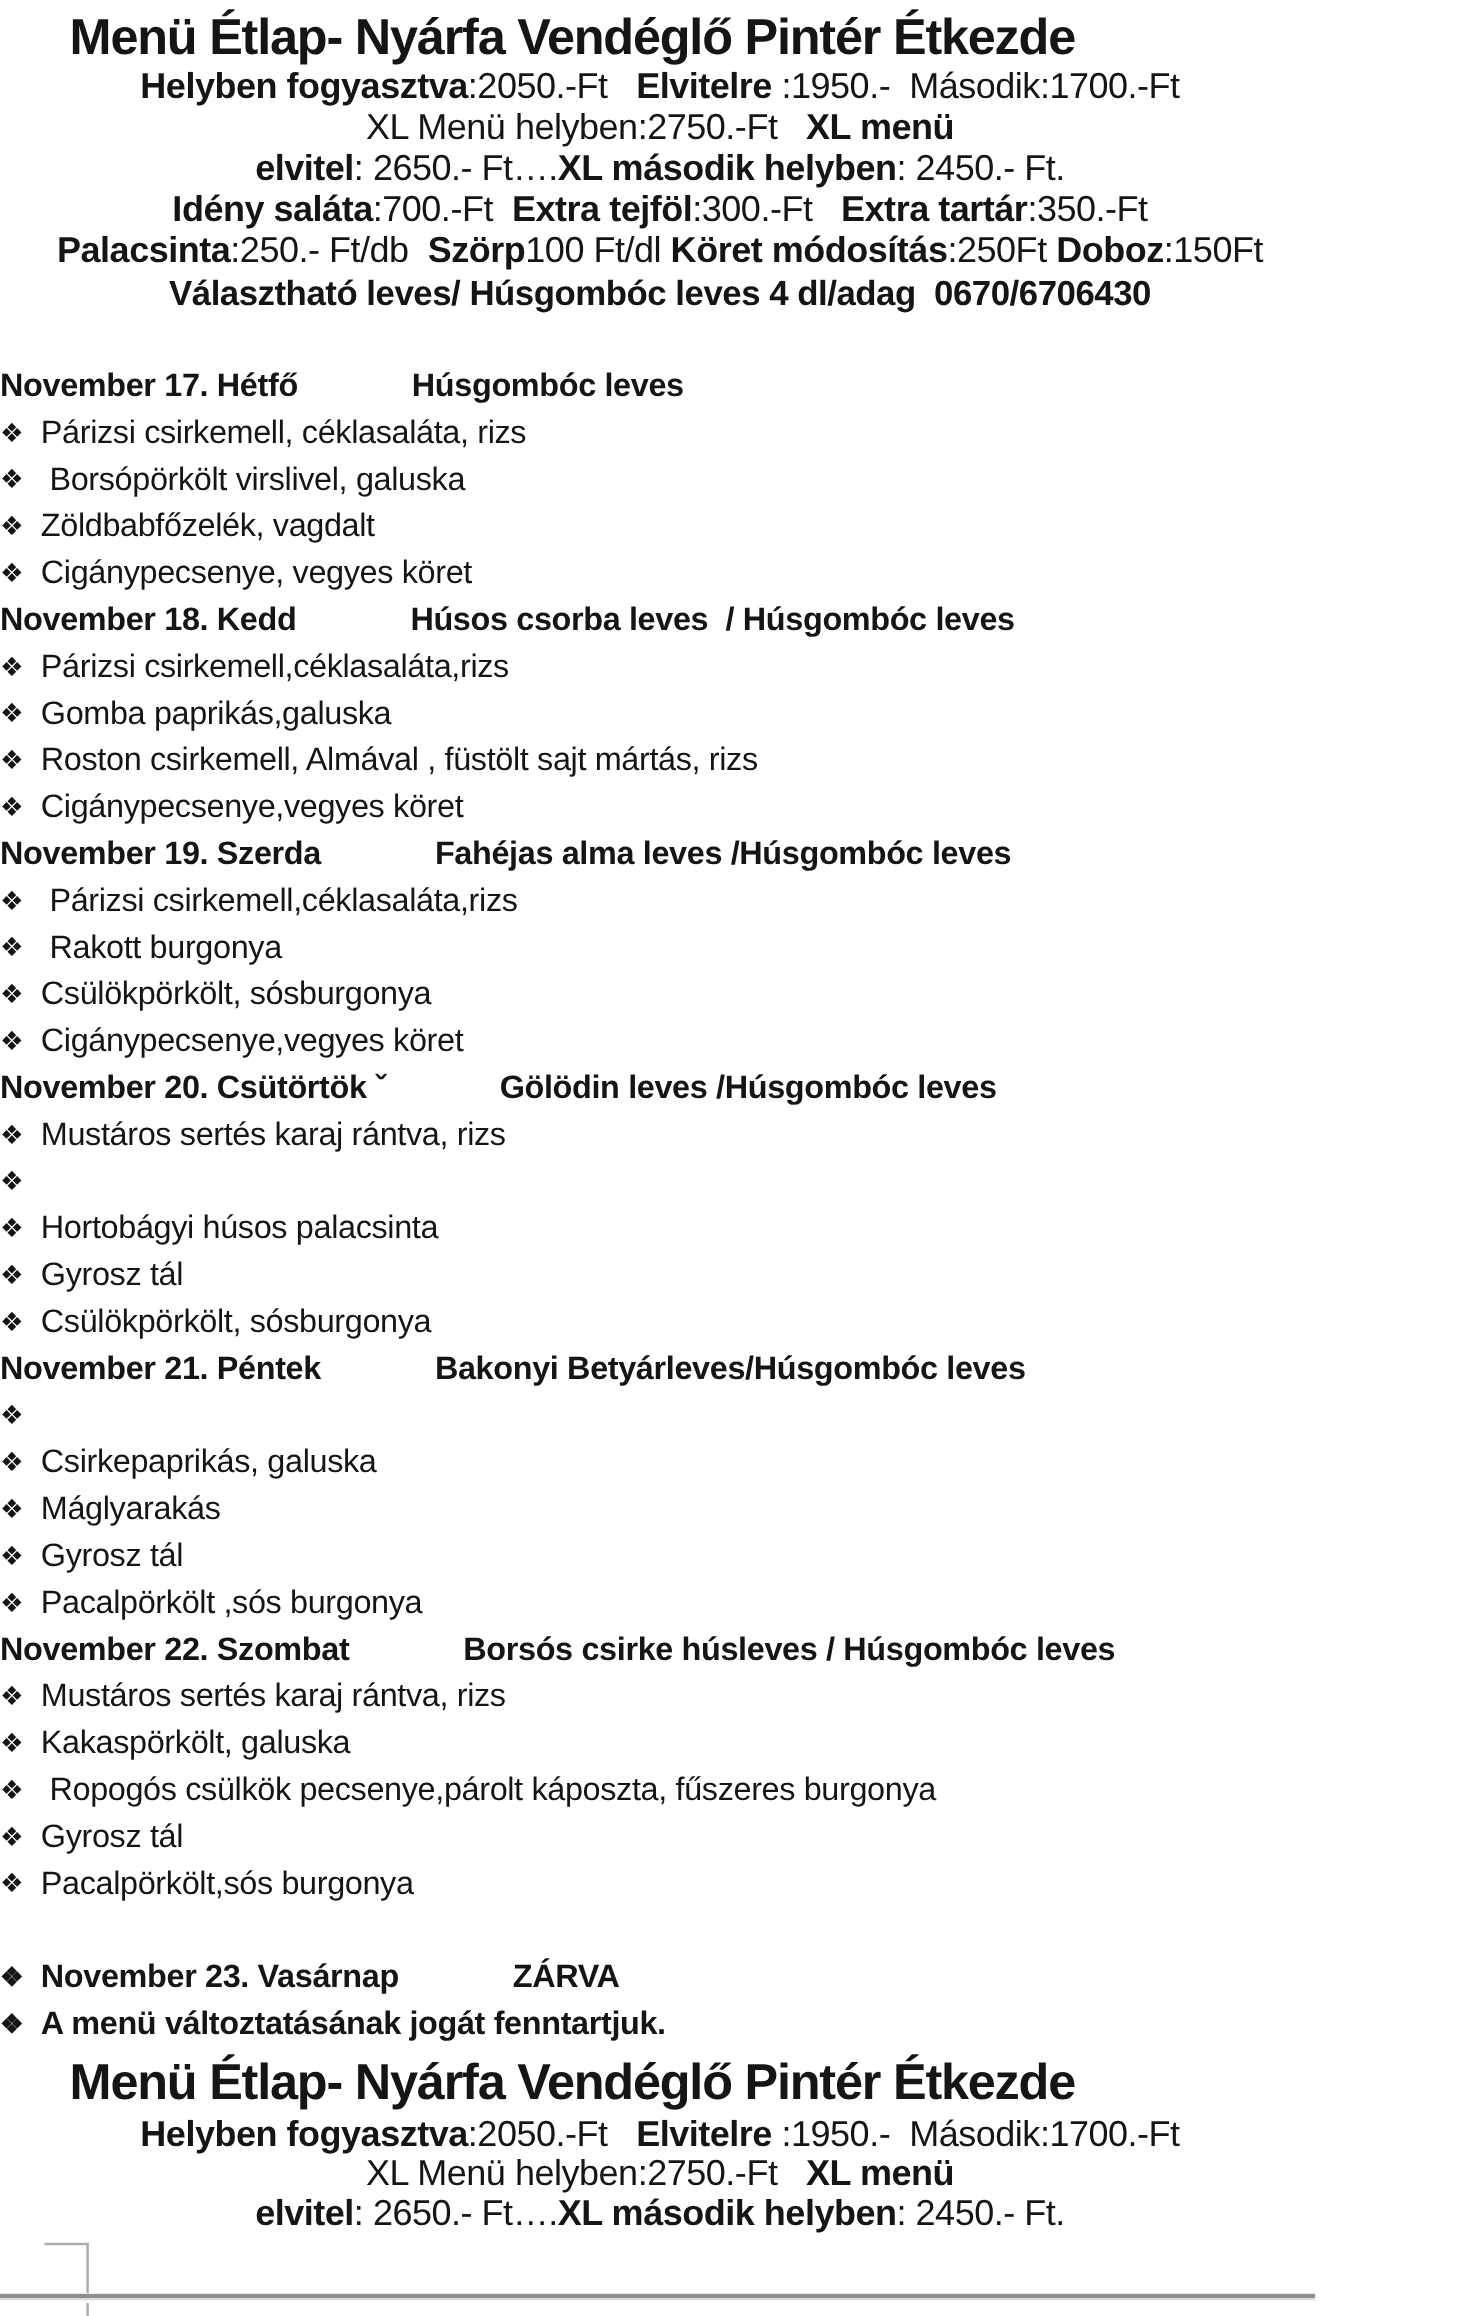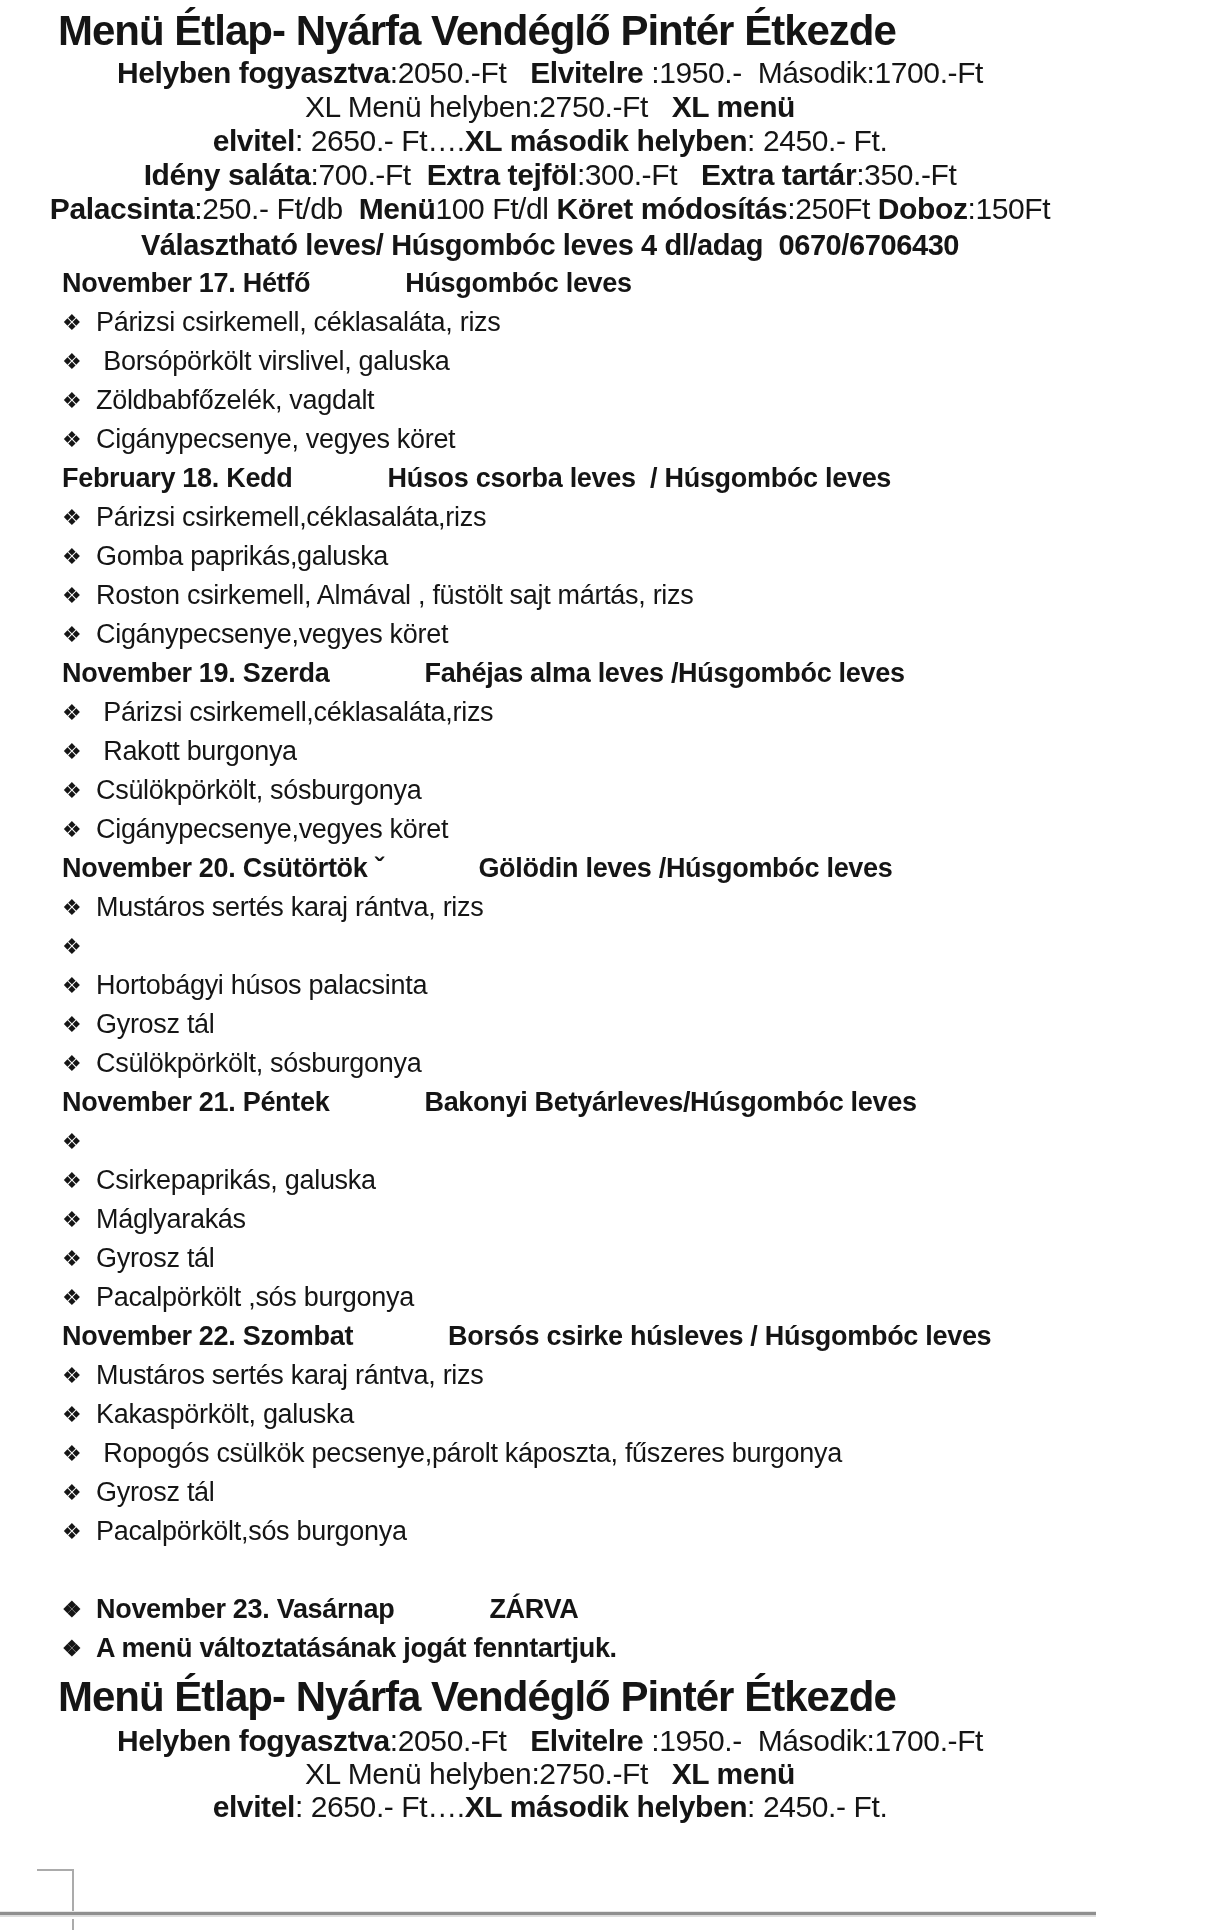--- a/index.html
+++ b/index.html
@@ -32,21 +32,21 @@
   .soup-line{
     width:1100px;
     text-align:center;
     font-size:29px;
     line-height:38px;
     font-weight:700;
     letter-spacing:-0.4px;
     white-space:pre-wrap;
   }
   .menu-section{
-    padding-left:62px;
+    margin-top:38px;
     font-size:27px;
     line-height:39px;
     letter-spacing:-0.3px;
   }
   .day-row{display:flex;font-weight:700;white-space:pre-wrap;}
   .day-row .soup{margin-left:95px;}
   .item-row{display:flex;}
   .bullet{
     display:inline-block;
     width:34px;
@@ -74,21 +74,21 @@
 
 <div class="page">
 
   <h1 class="title">Menü Étlap- Nyárfa Vendéglő Pintér Étkezde</h1>
 
   <div class="centered-block" id="header-lines">
       <div class="price-line"><span class="b">Helyben fogyasztva</span><span>:2050.-Ft   </span><span class="b">Elvitelre</span><span> :1950.-  Második:1700.-Ft</span></div>
       <div class="price-line"><span>XL Menü helyben:2750.-Ft   </span><span class="b">XL menü</span></div>
       <div class="price-line"><span class="b">elvitel</span><span>: 2650.- Ft….</span><span class="b">XL második helyben</span><span>: 2450.- Ft.</span></div>
       <div class="price-line"><span class="b">Idény saláta</span><span>:700.-Ft  </span><span class="b">Extra tejföl</span><span>:300.-Ft   </span><span class="b">Extra tartár</span><span>:350.-Ft</span></div>
-      <div class="price-line"><span class="b">Palacsinta</span><span>:250.- Ft/db  </span><span class="b">Menü</span><span>100 Ft/dl </span><span class="b">Köret módosítás</span><span>:250Ft </span><span class="b">Doboz</span><span>:150Ft</span></div>
+      <div class="price-line"><span class="b">Palacsinta</span><span>:250.- Ft/db  </span><span class="b">Szörp</span><span>100 Ft/dl </span><span class="b">Köret módosítás</span><span>:250Ft </span><span class="b">Doboz</span><span>:150Ft</span></div>
     </div>
 
   <div class="soup-line">Választható leves/ Húsgombóc leves 4 dl/adag  0670/6706430</div>
 
   <div class="menu-section">
     <div id="menu-days">
         <div class="day-row"><span>November 17. Hétfő</span><span class="soup">Húsgombóc leves</span></div>
         <div class="item-row">
           <span class="bullet">❖</span>
           <span class="item-text">Párizsi csirkemell, céklasaláta, rizs</span>
@@ -98,21 +98,21 @@
           <span class="item-text"> Borsópörkölt virslivel, galuska</span>
         </div>
         <div class="item-row">
           <span class="bullet">❖</span>
           <span class="item-text">Zöldbabfőzelék, vagdalt</span>
         </div>
         <div class="item-row">
           <span class="bullet">❖</span>
           <span class="item-text">Cigánypecsenye, vegyes köret</span>
         </div>
-        <div class="day-row"><span>February 18. Kedd</span><span class="soup">Húsos csorba leves  / Húsgombóc leves</span></div>
+        <div class="day-row"><span>November 18. Kedd</span><span class="soup">Húsos csorba leves  / Húsgombóc leves</span></div>
         <div class="item-row">
           <span class="bullet">❖</span>
           <span class="item-text">Párizsi csirkemell,céklasaláta,rizs</span>
         </div>
         <div class="item-row">
           <span class="bullet">❖</span>
           <span class="item-text">Gomba paprikás,galuska</span>
         </div>
         <div class="item-row">
           <span class="bullet">❖</span>

